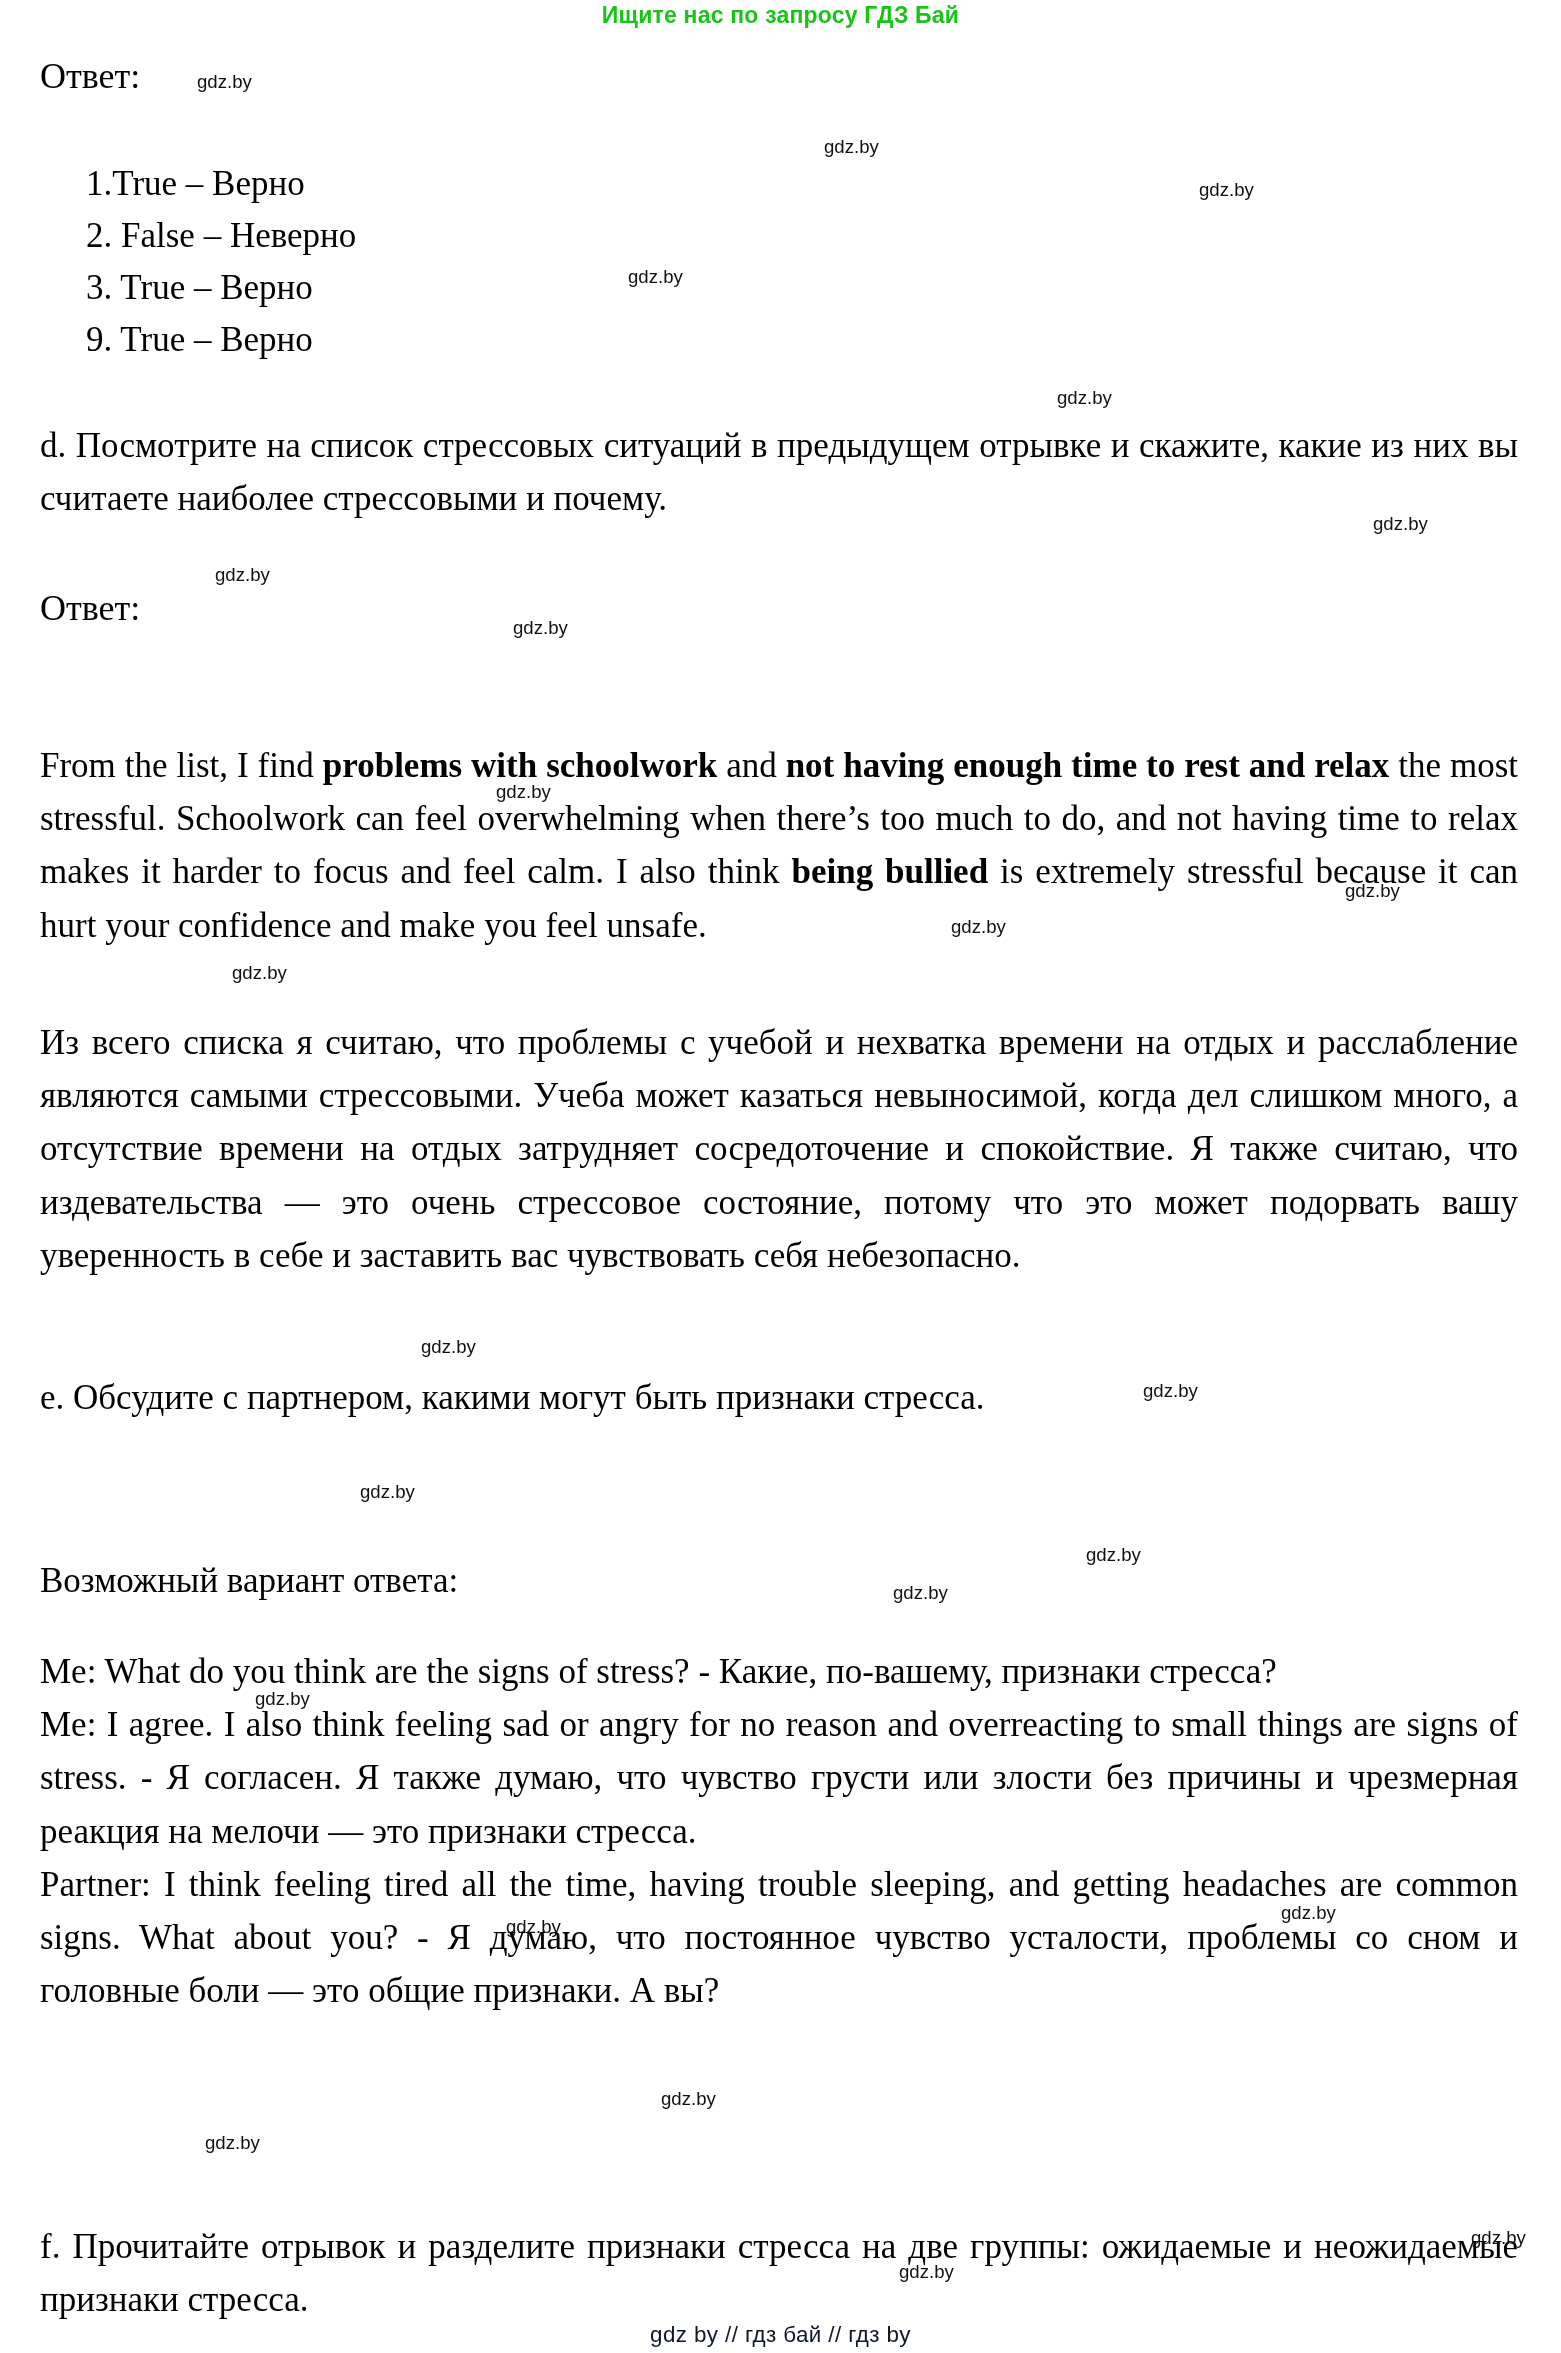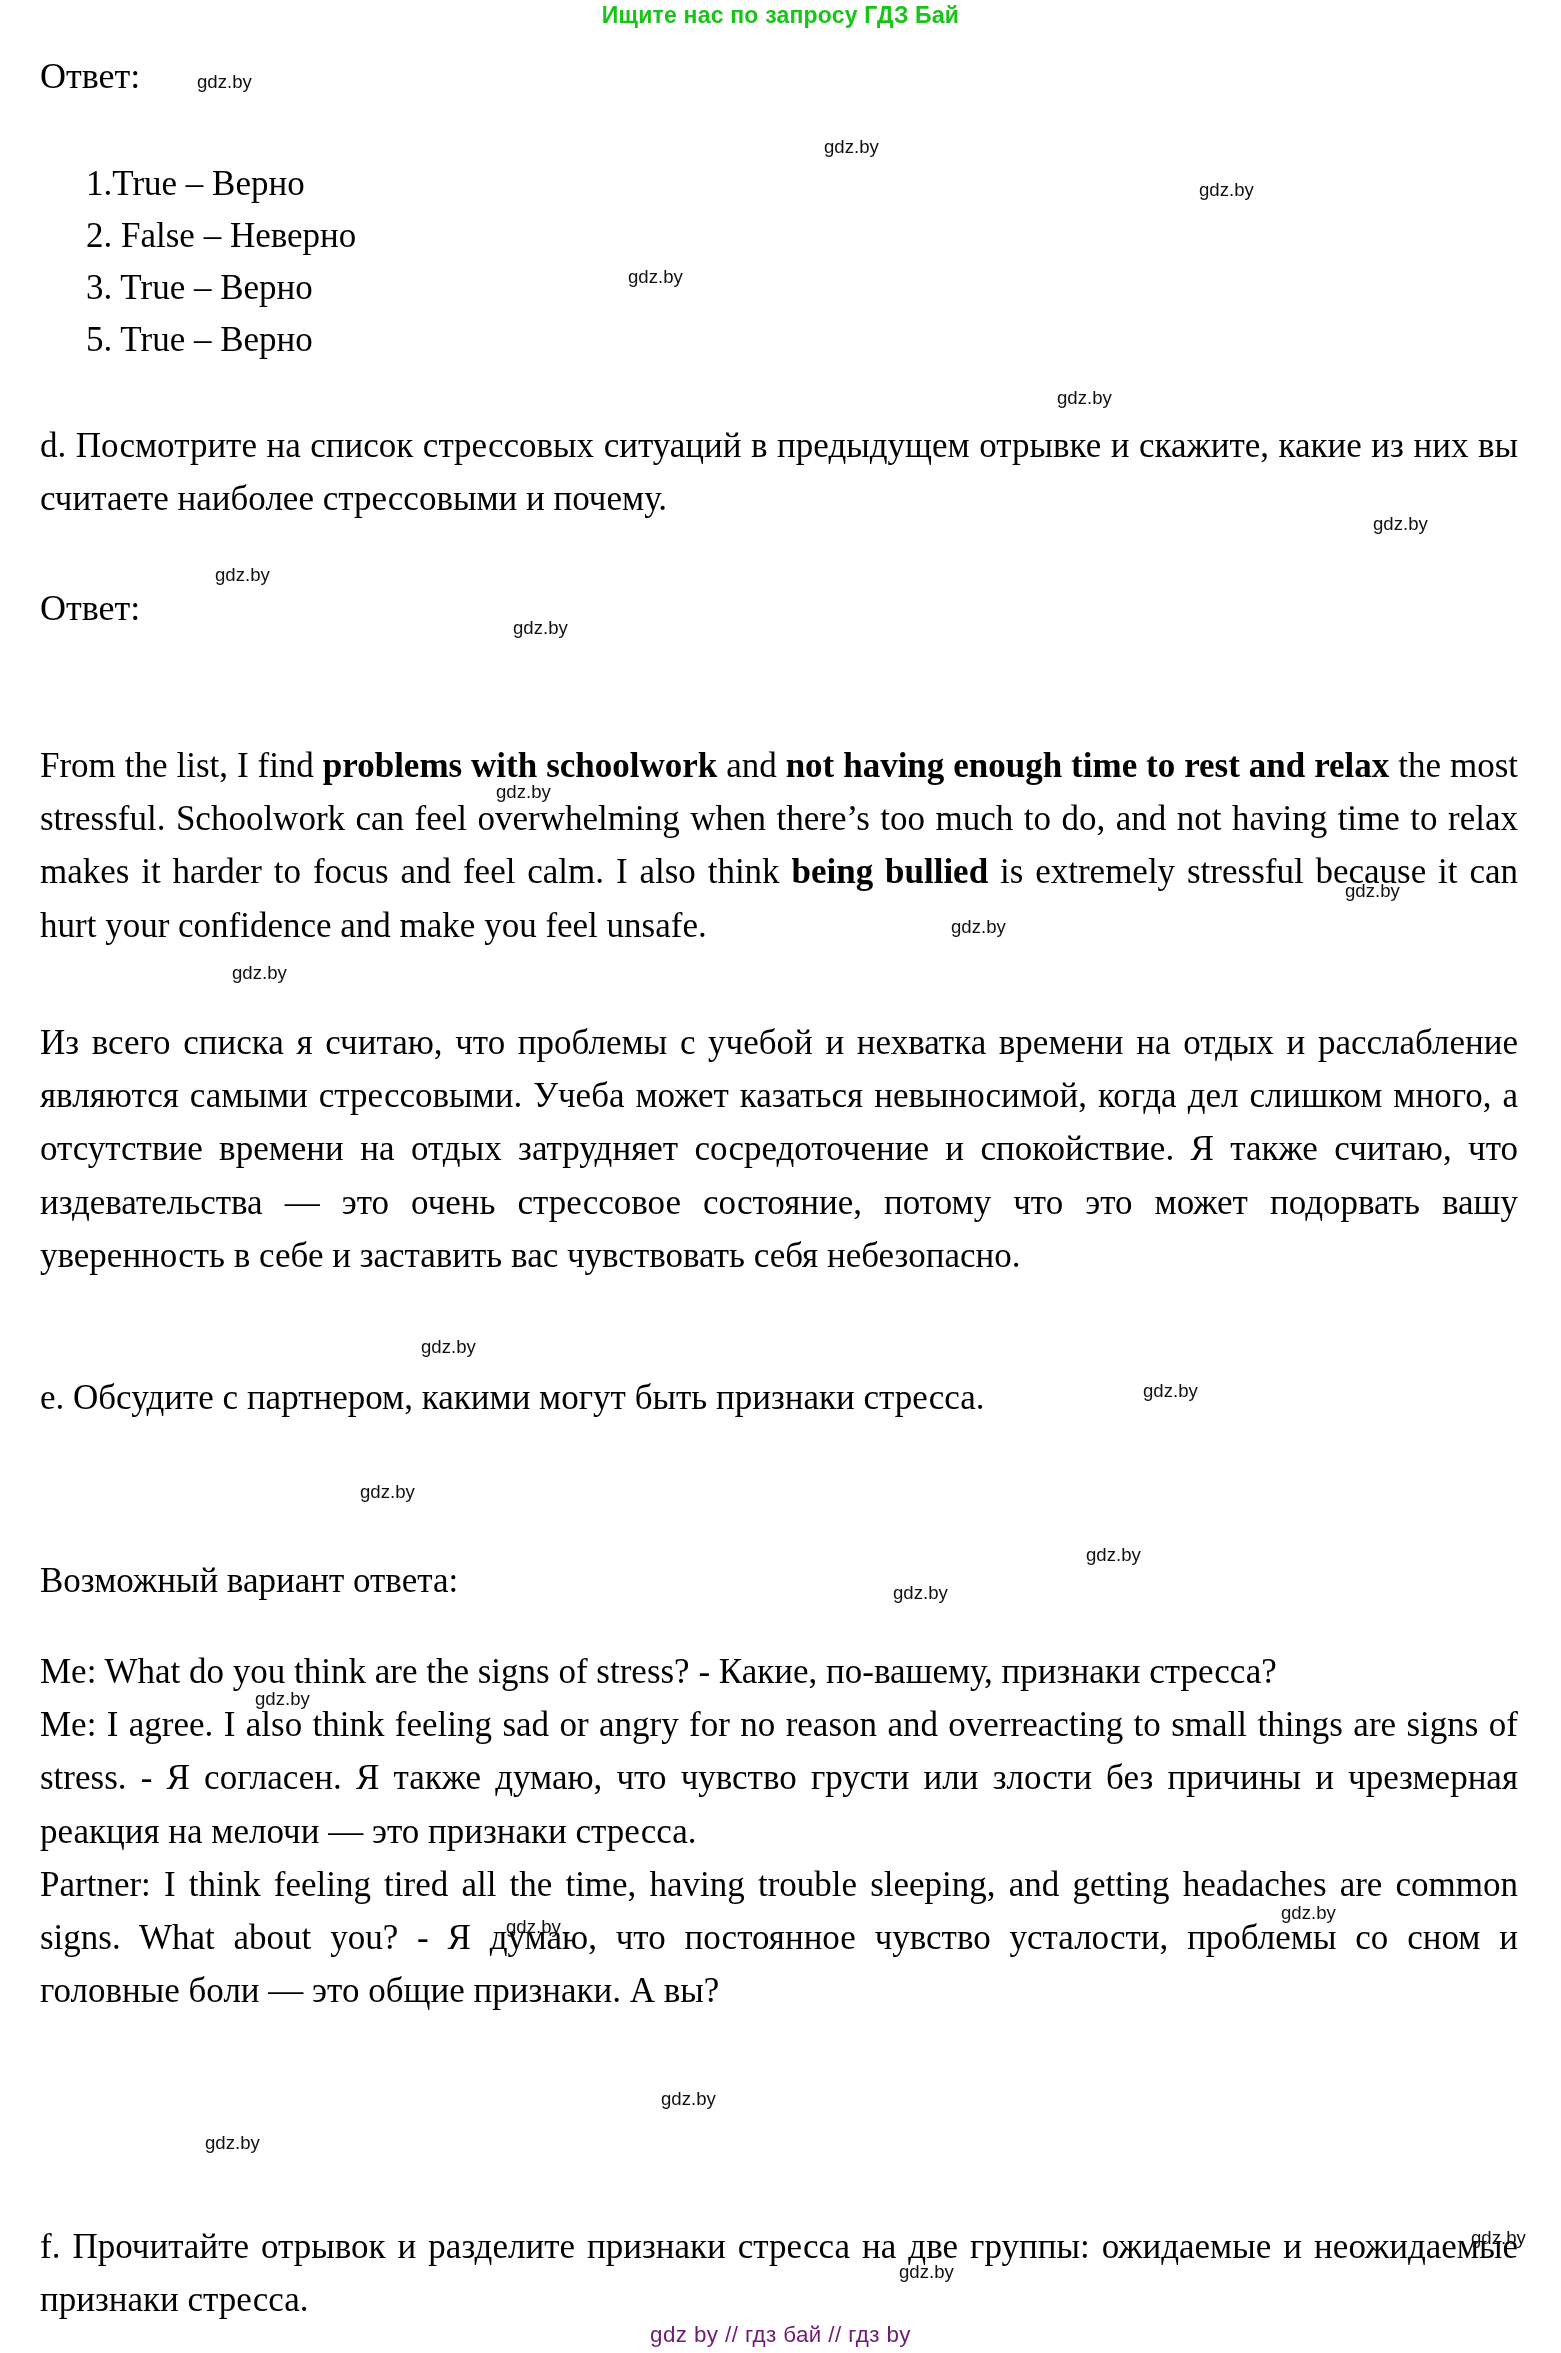--- a/index.html
+++ b/index.html
@@ -97,40 +97,40 @@
 
   
   .footer {
     position: absolute;
     left: 0;
     bottom: 6.2px;
     width: 1561px;
     text-align: center;
     font-family: "Liberation Sans", "DejaVu Sans", sans-serif;
     font-size: 22.4px;
-    color: #701a75;
+    color: #0f172a;
     letter-spacing: 0.4px;
   }
 </style>
 </head>
 <body>
 
 <div class="page">
 
   <div class="promo-header">Ищите нас по запросу ГДЗ Бай</div>
 
   <div class="content">
 
     <div class="answer-label row-answer-1">Ответ:</div>
 
     <div class="tf-list">
       <div>1.True – Верно</div>
       <div>2. False – Неверно</div>
       <div>3. True – Верно</div>
-      <div>5. True – Верно</div>
+      <div>9. True – Верно</div>
     </div>
 
     <p class="para p-task-d">d. Посмотрите на список стрессовых ситуаций в предыдущем отрывке и скажите, какие из них вы считаете наиболее стрессовыми и почему.</p>
 
     <div class="answer-label row-answer-2">Ответ:</div>
 
     <p class="para p-eng-1"><span>From the list, I find </span><b>problems with schoolwork</b><span> and </span><b>not having enough time to rest and relax</b><span> the most stressful. Schoolwork can feel overwhelming when there’s too much to do, and not having time to relax makes it harder to focus and feel calm. I also think </span><b>being bullied</b><span> is extremely stressful because it can hurt your confidence and make you feel unsafe.</span></p>
 
     <p class="para p-rus-1">Из всего списка я считаю, что проблемы с учебой и нехватка времени на отдых и расслабление являются самыми стрессовыми. Учеба может казаться невыносимой, когда дел слишком много, а отсутствие времени на отдых затрудняет сосредоточение и спокойствие. Я также считаю, что издевательства — это очень стрессовое состояние, потому что это может подорвать вашу уверенность в себе и заставить вас чувствовать себя небезопасно.</p>
 

